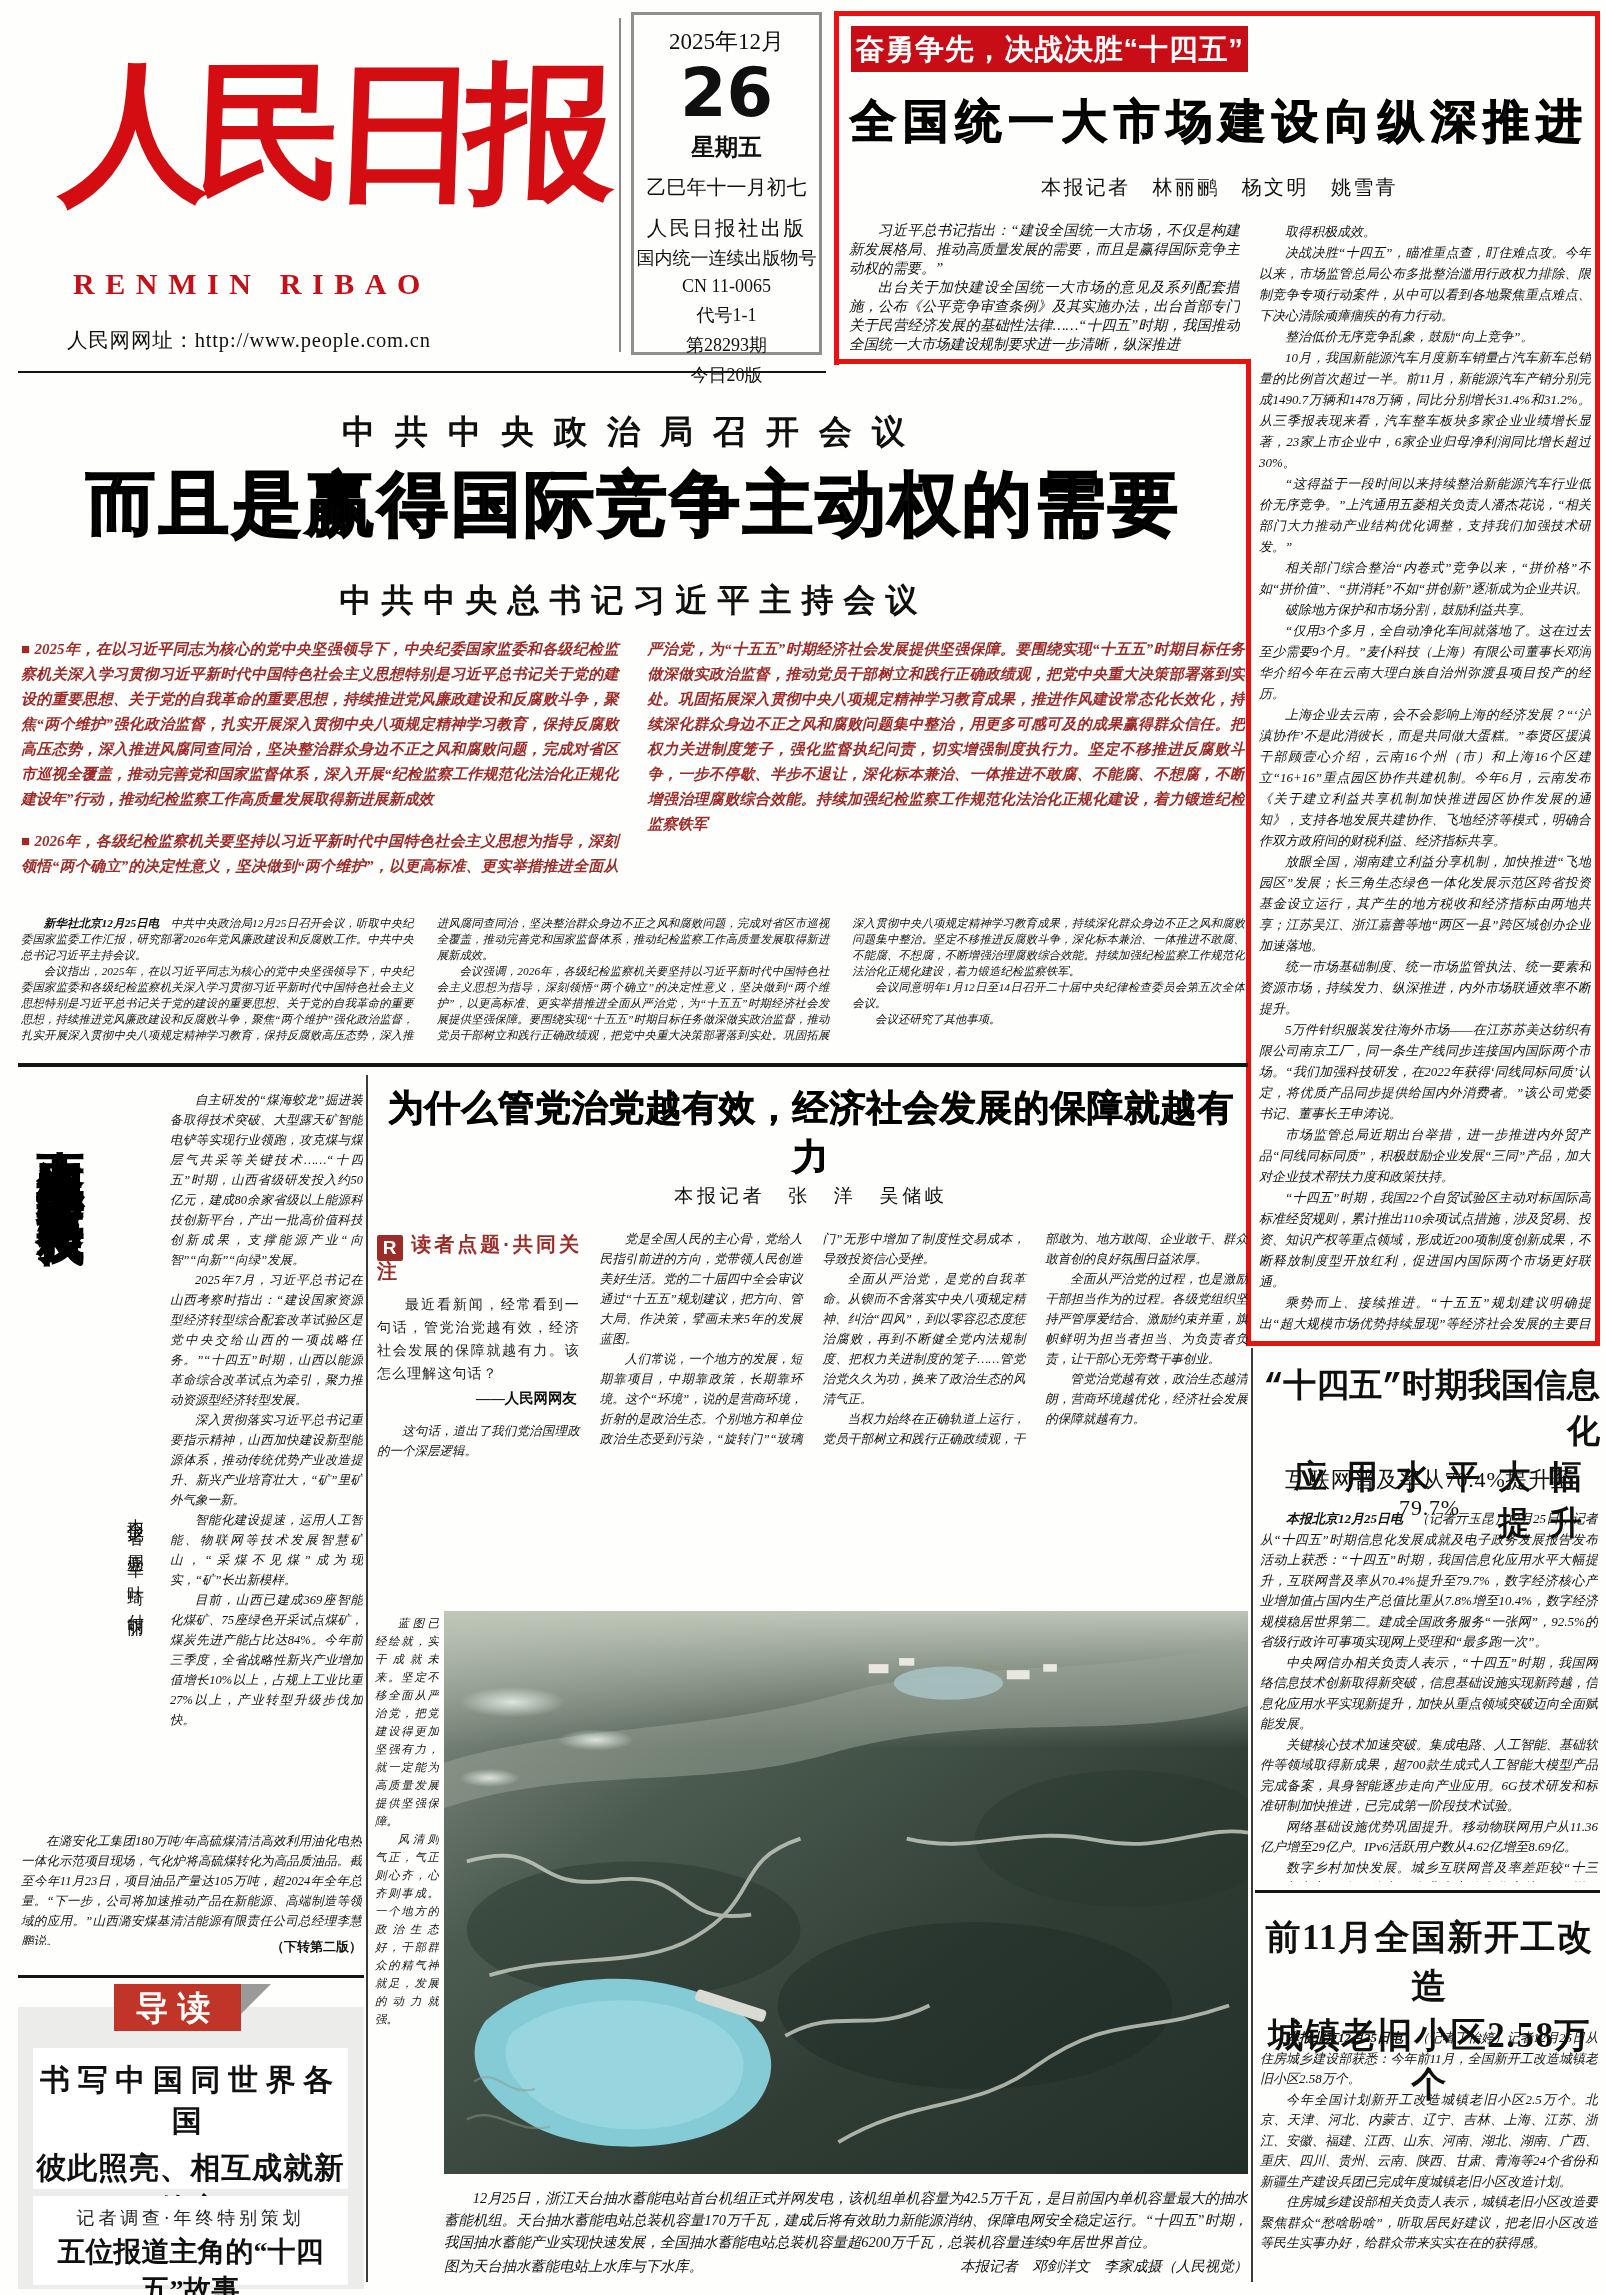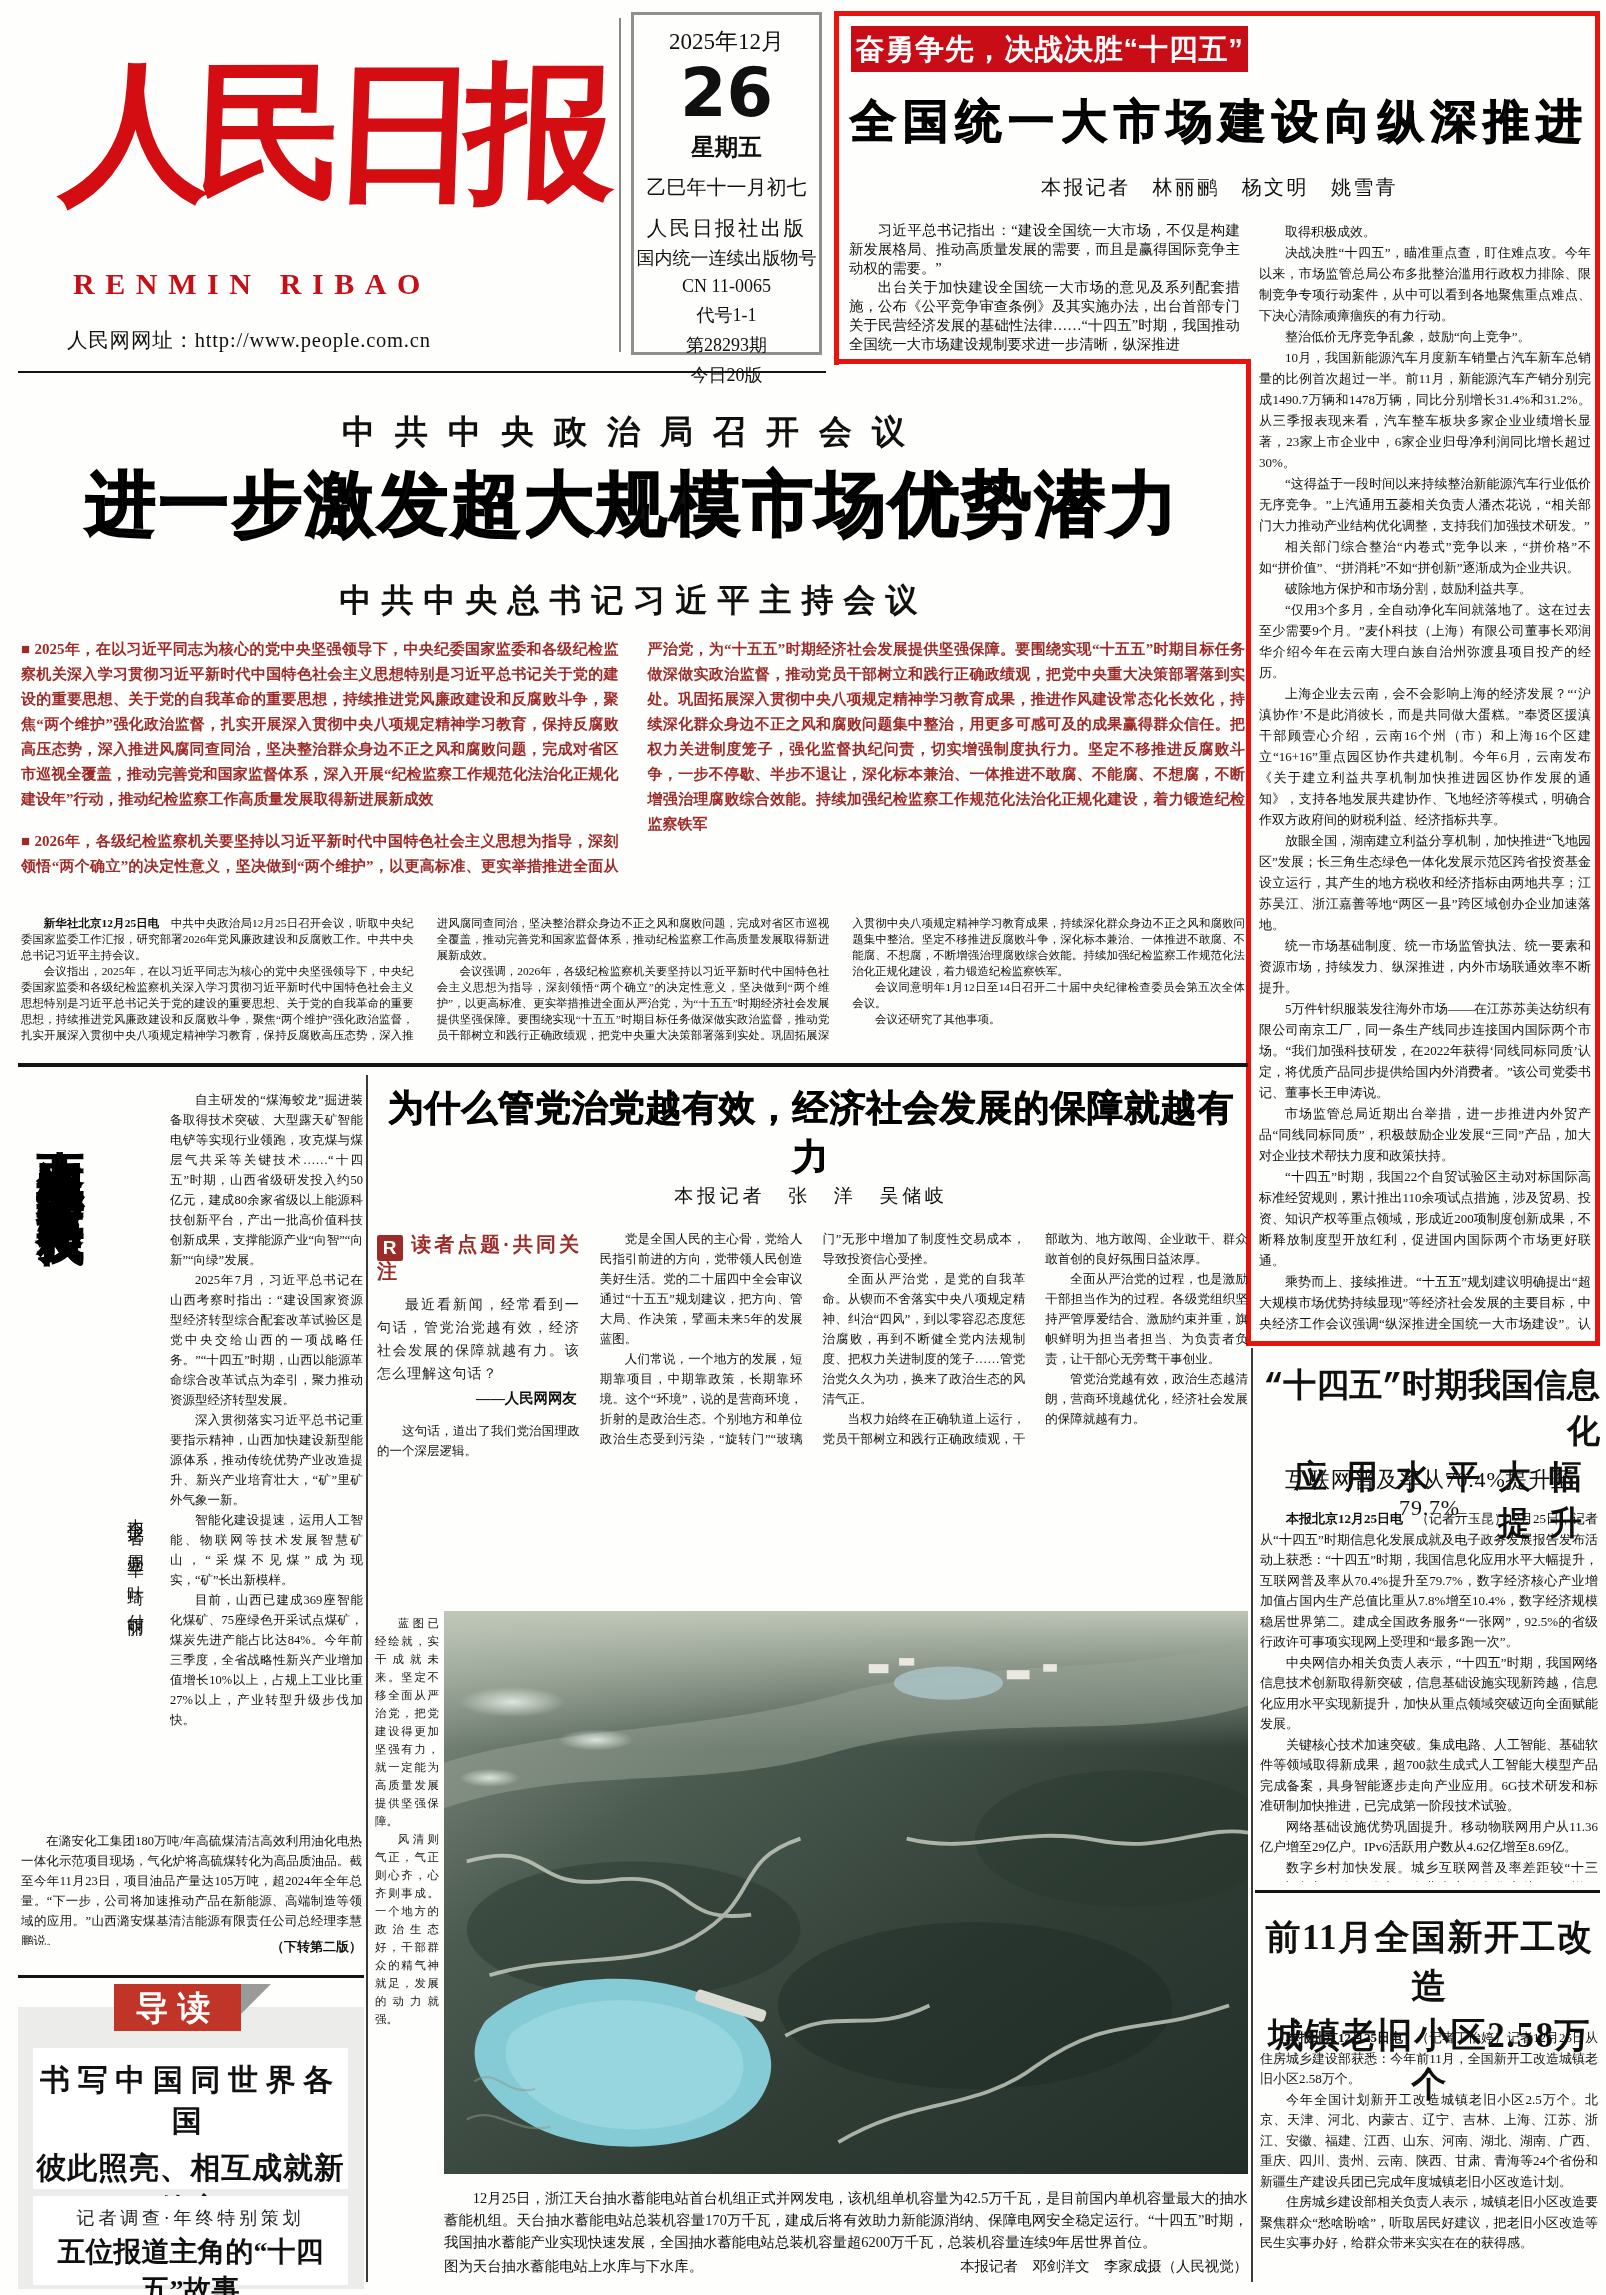--- a/index.html
+++ b/index.html
@@ -4,21 +4,21 @@
 <style>
   html,body{margin:0;padding:0;background:#e9e9e9;}
   #page{position:relative;width:1607px;height:2295px;background:#fefefc;overflow:hidden;
         font-family:"Liberation Serif","DejaVu Serif",serif;color:#101010;}
   .abs{position:absolute;}
   .hei{font-family:"Liberation Sans","DejaVu Sans",sans-serif;}
   .rule{position:absolute;background:#151515;}
   .vline{position:absolute;background:#3a3a3a;}
   
   .flow{overflow:hidden;text-align:justify;}
-  .flow p{margin:0 0 0 0;text-indent:2em;}
+  .flow p{margin:0 0 0 0;text-indent:2em;font-style:italic;}
   .flow p b{font-weight:bold;}
   
   #logo{left:61px;top:1.5px;width:561px;height:262px;font-size:150px;line-height:258px;
         color:#d40d12;font-weight:900;letter-spacing:-15px;white-space:nowrap;
         transform:skewX(-2deg);font-family:"DejaVu Serif","Liberation Serif",serif;}
   #logo-latin{left:73px;top:267px;width:485px;font-size:30px;font-weight:bold;color:#c60f16;
         letter-spacing:10.6px;font-family:"Liberation Serif",serif;}
   #website{left:67px;top:326px;font-size:20.5px;letter-spacing:0.8px;}
   
   #datebox{left:631px;top:12px;width:191px;height:343px;border:3.8px solid #8f8f8f;box-sizing:border-box;
@@ -145,21 +145,21 @@
       <p>上海企业去云南，会不会影响上海的经济发展？“‘沪滇协作’不是此消彼长，而是共同做大蛋糕。”奉贤区援滇干部顾壹心介绍，云南16个州（市）和上海16个区建立“16+16”重点园区协作共建机制。今年6月，云南发布《关于建立利益共享机制加快推进园区协作发展的通知》，支持各地发展共建协作、飞地经济等模式，明确合作双方政府间的财税利益、经济指标共享。</p>
       <p>放眼全国，湖南建立利益分享机制，加快推进“飞地园区”发展；长三角生态绿色一体化发展示范区跨省投资基金设立运行，其产生的地方税收和经济指标由两地共享；江苏吴江、浙江嘉善等地“两区一县”跨区域创办企业加速落地。</p>
       <p>统一市场基础制度、统一市场监管执法、统一要素和资源市场，持续发力、纵深推进，内外市场联通效率不断提升。</p>
       <p>5万件针织服装发往海外市场——在江苏苏美达纺织有限公司南京工厂，同一条生产线同步连接国内国际两个市场。“我们加强科技研发，在2022年获得‘同线同标同质’认定，将优质产品同步提供给国内外消费者。”该公司党委书记、董事长王申涛说。</p>
       <p>市场监管总局近期出台举措，进一步推进内外贸产品“同线同标同质”，积极鼓励企业发展“三同”产品，加大对企业技术帮扶力度和政策扶持。</p>
       <p>“十四五”时期，我国22个自贸试验区主动对标国际高标准经贸规则，累计推出110余项试点措施，涉及贸易、投资、知识产权等重点领域，形成近200项制度创新成果，不断释放制度型开放红利，促进国内国际两个市场更好联通。</p>
       <p>乘势而上、接续推进。“十五五”规划建议明确提出“超大规模市场优势持续显现”等经济社会发展的主要目标，中央经济工作会议强调“纵深推进全国统一大市场建设”。认真贯彻落实习近平总书记重要指示精神和党中央决策部署，纵深推进全国统一大市场建设，必将有效畅通我国经济循环，进一步激发超大规模市场优势潜力，持续增强经济发展内生动力和活力。</p>
     </div>
 
   <div class="abs hei" id="pb-kicker">中共中央政治局召开会议</div>
-  <div class="abs hei" id="pb-headline">进一步激发超大规模市场优势潜力</div>
+  <div class="abs hei" id="pb-headline">而且是赢得国际竞争主动权的需要</div>
   <div class="abs hei" id="pb-subhead">中共中央总书记习近平主持会议</div>
   <div class="abs flow" id="pb-bullets">
       <p>■ 2025年，在以习近平同志为核心的党中央坚强领导下，中央纪委国家监委和各级纪检监察机关深入学习贯彻习近平新时代中国特色社会主义思想特别是习近平总书记关于党的建设的重要思想、关于党的自我革命的重要思想，持续推进党风廉政建设和反腐败斗争，聚焦“两个维护”强化政治监督，扎实开展深入贯彻中央八项规定精神学习教育，保持反腐败高压态势，深入推进风腐同查同治，坚决整治群众身边不正之风和腐败问题，完成对省区市巡视全覆盖，推动完善党和国家监督体系，深入开展“纪检监察工作规范化法治化正规化建设年”行动，推动纪检监察工作高质量发展取得新进展新成效</p>
       <p>■ 2026年，各级纪检监察机关要坚持以习近平新时代中国特色社会主义思想为指导，深刻领悟“两个确立”的决定性意义，坚决做到“两个维护”，以更高标准、更实举措推进全面从严治党，为“十五五”时期经济社会发展提供坚强保障。要围绕实现“十五五”时期目标任务做深做实政治监督，推动党员干部树立和践行正确政绩观，把党中央重大决策部署落到实处。巩固拓展深入贯彻中央八项规定精神学习教育成果，推进作风建设常态化长效化，持续深化群众身边不正之风和腐败问题集中整治，用更多可感可及的成果赢得群众信任。把权力关进制度笼子，强化监督执纪问责，切实增强制度执行力。坚定不移推进反腐败斗争，一步不停歇、半步不退让，深化标本兼治、一体推进不敢腐、不能腐、不想腐，不断增强治理腐败综合效能。持续加强纪检监察工作规范化法治化正规化建设，着力锻造纪检监察铁军</p>
     </div>
   <div class="abs flow" id="pb-body">
       <p><b>新华社北京12月25日电</b>　中共中央政治局12月25日召开会议，听取中央纪委国家监委工作汇报，研究部署2026年党风廉政建设和反腐败工作。中共中央总书记习近平主持会议。</p>
       <p>会议指出，2025年，在以习近平同志为核心的党中央坚强领导下，中央纪委国家监委和各级纪检监察机关深入学习贯彻习近平新时代中国特色社会主义思想特别是习近平总书记关于党的建设的重要思想、关于党的自我革命的重要思想，持续推进党风廉政建设和反腐败斗争，聚焦“两个维护”强化政治监督，扎实开展深入贯彻中央八项规定精神学习教育，保持反腐败高压态势，深入推进风腐同查同治，坚决整治群众身边不正之风和腐败问题，完成对省区市巡视全覆盖，推动完善党和国家监督体系，推动纪检监察工作高质量发展取得新进展新成效。</p>
       <p>会议强调，2026年，各级纪检监察机关要坚持以习近平新时代中国特色社会主义思想为指导，深刻领悟“两个确立”的决定性意义，坚决做到“两个维护”，以更高标准、更实举措推进全面从严治党，为“十五五”时期经济社会发展提供坚强保障。要围绕实现“十五五”时期目标任务做深做实政治监督，推动党员干部树立和践行正确政绩观，把党中央重大决策部署落到实处。巩固拓展深入贯彻中央八项规定精神学习教育成果，持续深化群众身边不正之风和腐败问题集中整治。坚定不移推进反腐败斗争，深化标本兼治、一体推进不敢腐、不能腐、不想腐，不断增强治理腐败综合效能。持续加强纪检监察工作规范化法治化正规化建设，着力锻造纪检监察铁军。</p>
       <p>会议同意明年1月12日至14日召开二十届中央纪律检查委员会第五次全体会议。</p>

